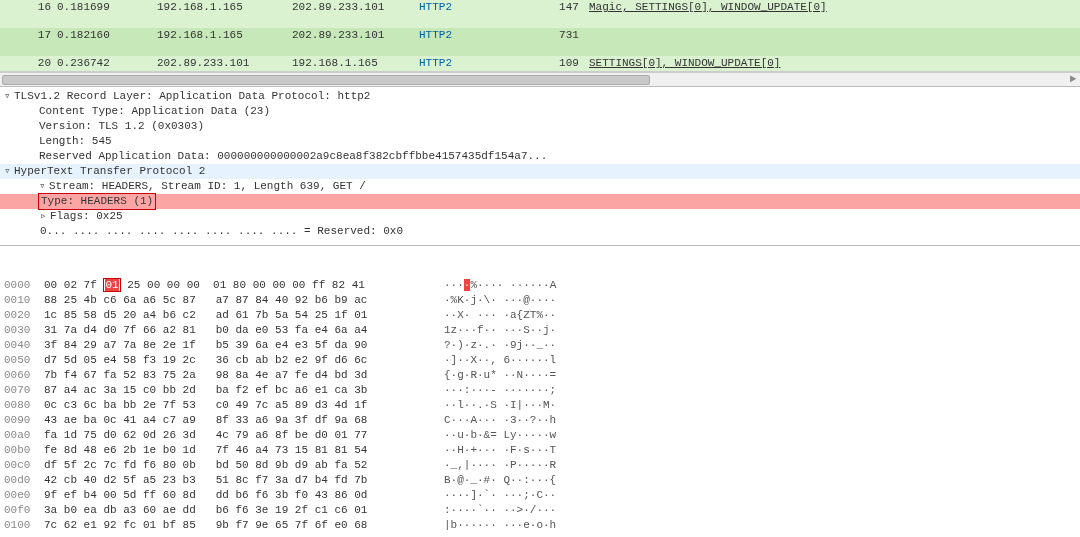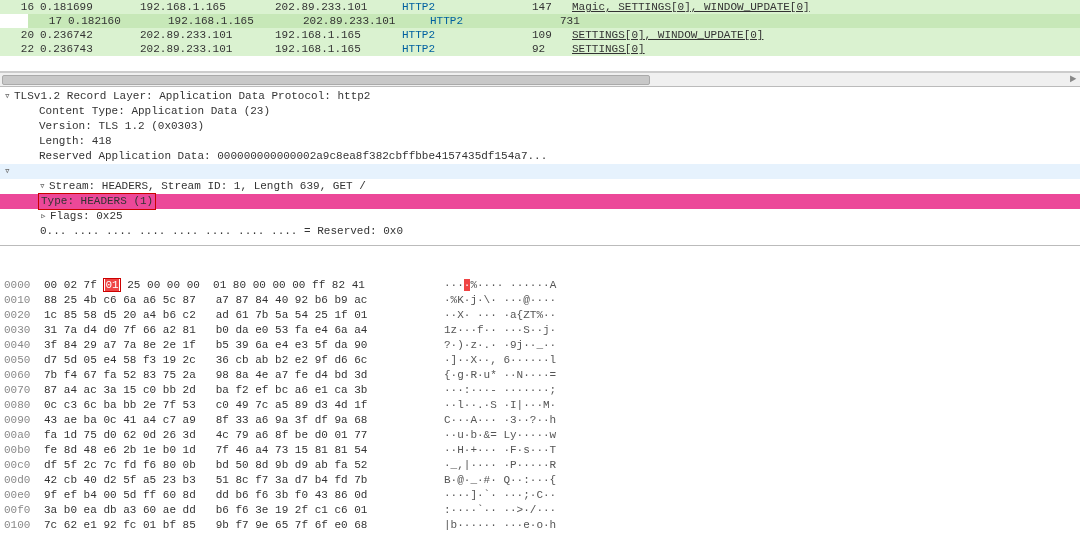--- a/index.html
+++ b/index.html
@@ -6,42 +6,42 @@
   html, body {
     margin: 0; padding: 0;
     font-family: Consolas, "Courier New", monospace;
     font-size: 11px;
     color: #333;
     background: #fff;
     width: 1080px;
     overflow: hidden;
   }
   .packet-list { height: 72px; overflow: hidden; border-bottom: 1px solid #ccc; }
-  .packet-row { display: flex; height: 14px; line-height: 14px; white-space: nowrap; }
+  .packet-row { display: flex; height: 28px; line-height: 14px; white-space: nowrap; padding-left: 17px; }
   .packet-row.green { background: #daf2d0; }
-  .packet-row.green-sel { background: #c7e8b8; margin-left: 28px; }
+  .packet-row.green-sel { background: #c7e8b8; }
   .packet-row .col-no   { width: 40px; text-align: right; padding-right: 6px; }
   .packet-row .col-time { width: 100px; }
   .packet-row .col-src  { width: 135px; }
   .packet-row .col-dst  { width: 127px; }
   .packet-row .col-proto{ width: 130px; color: #0060a0; }
-  .packet-row .col-len  { width: 40px; }
+  .packet-row .col-len  { width: 40px; text-align: center; }
   .packet-row .col-info { flex: 1; text-decoration: underline; }
   .scrollbar-h { height: 14px; background: #f0f0f0; border-top: 1px solid #ccc; position: relative; }
   .scrollbar-h .thumb { position:absolute; left:2px; top:2px; height:10px; width:60%; background:#c8c8c8; border:1px solid #aaa; border-radius:2px;}
   .scrollbar-h .arrow { position:absolute; top:0; width:14px; height:14px; text-align:center; color:#888; }
   .scrollbar-h .arrow.l{left:0;} .scrollbar-h .arrow.r{right:0;}
 
   .details { border-top:1px solid #bbb; border-bottom:1px solid #bbb; padding:2px 0 6px 0; }
   .detail-row { display:flex; align-items:center; padding:0 4px; height:15px; line-height:15px; }
   .tri { width:10px; color:#666; }
   .indent1 { padding-left: 39px; }
   .indent2 { padding-left: 40px; }
   .sel-blue { background: #e6f2fd; }
-  .sel-high { background: #ec4899; }
+  .sel-high { background: #fca5a5; }
   .redbox { border:1px solid #c00; padding:0 2px; display:inline-block; margin-left:-2px; }
 
   .hex-pane { white-space: pre; padding: 2px 4px; line-height: 15px; }
   .hex-row { display:flex; }
   .hx-ofs   { width: 40px; color:#888; }
   .hx-bytes { width: 400px; }
   .hx-ascii { flex:1; color:#555; }
   .hili { background:#ef4444; color:#fff; }
   .hili-out { border:1px solid #c00; padding:0 1px; }
 </style>
@@ -98,28 +98,29 @@
     <span class="tri">▿</span>
     <span>TLSv1.2 Record Layer: Application Data Protocol: http2</span>
   </div>
   <div class="detail-row indent1">
       <span>Content Type: Application Data (23)</span>
     </div>
   <div class="detail-row indent1">
       <span>Version: TLS 1.2 (0x0303)</span>
     </div>
   <div class="detail-row indent1">
-      <span>Length: 418</span>
+      <span>Length: 545</span>
     </div>
   <div class="detail-row indent1">
       <span>Reserved Application Data: 000000000000002a9c8ea8f382cbffbbe4157435df154a7...</span>
     </div>
 
   <div class="detail-row sel-blue">
     <span class="tri">▿</span>
+    <span>HyperText Transfer Protocol 2</span>
   </div>
   <div class="detail-row indent1">
     <span class="tri">▿</span>
     <span>Stream: HEADERS, Stream ID: 1, Length 639, GET /</span>
   </div>
   <div class="detail-row indent2 sel-high">
     <span class="redbox"><span>Type: HEADERS (1)</span></span>
   </div>
   <div class="detail-row indent2">
     <span class="tri">▹</span>

